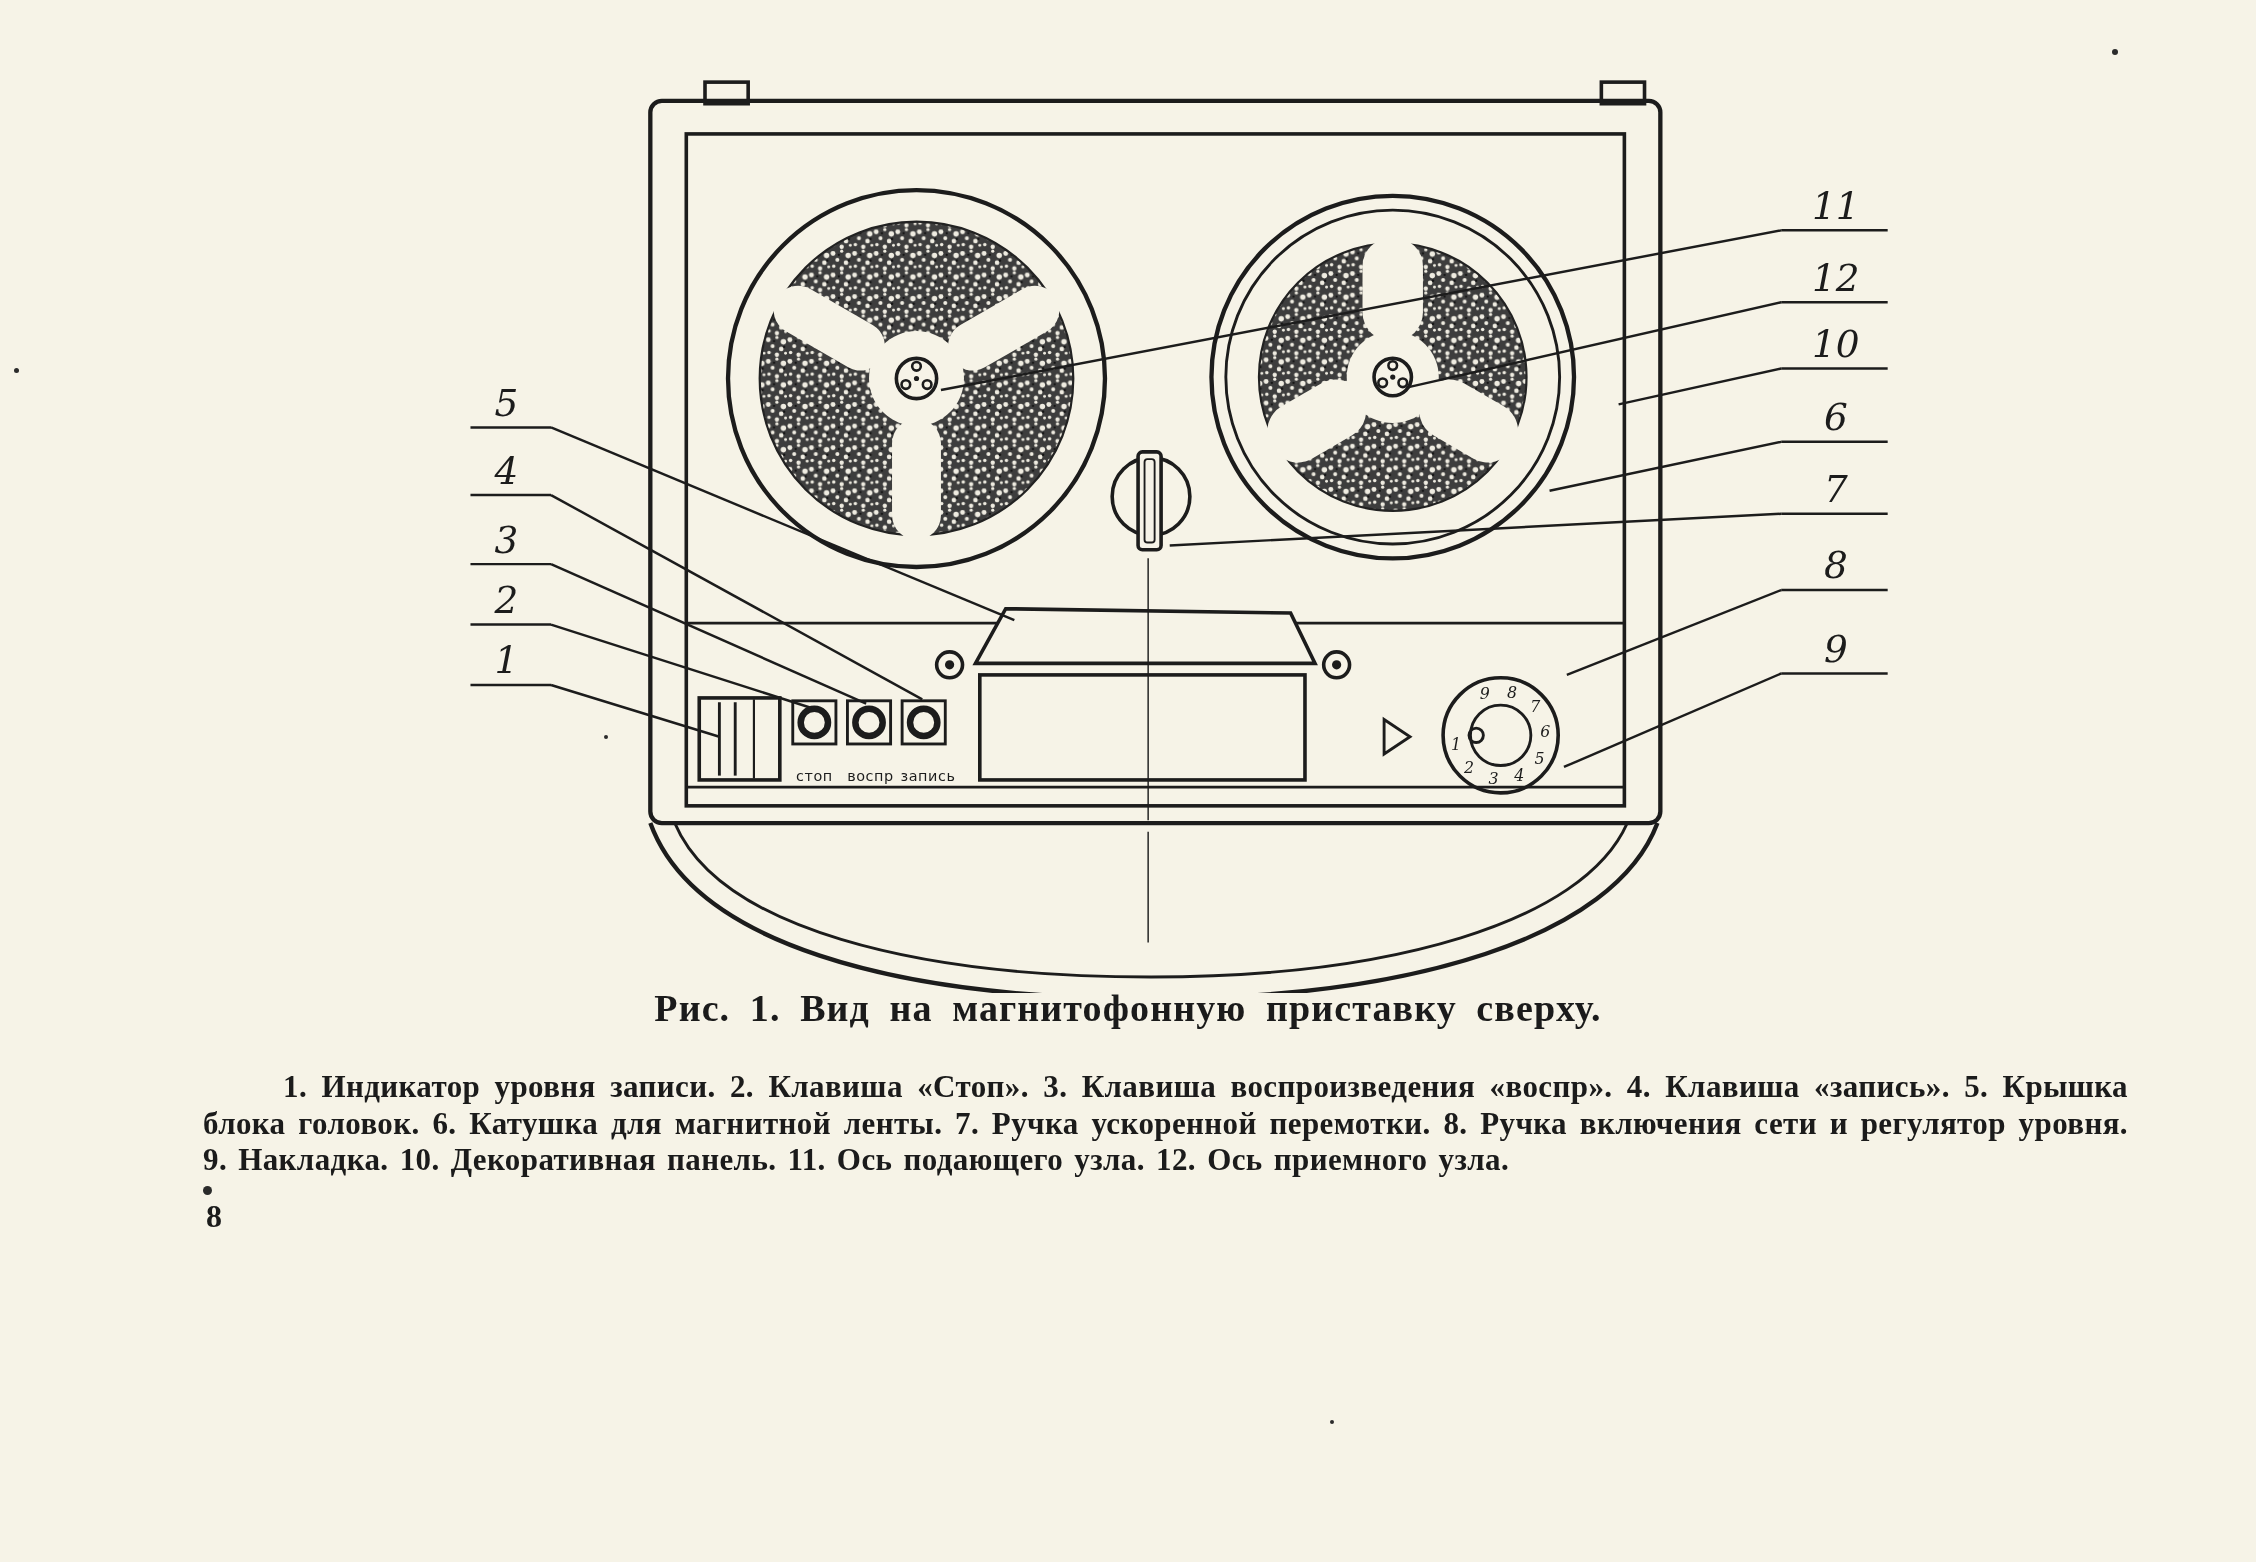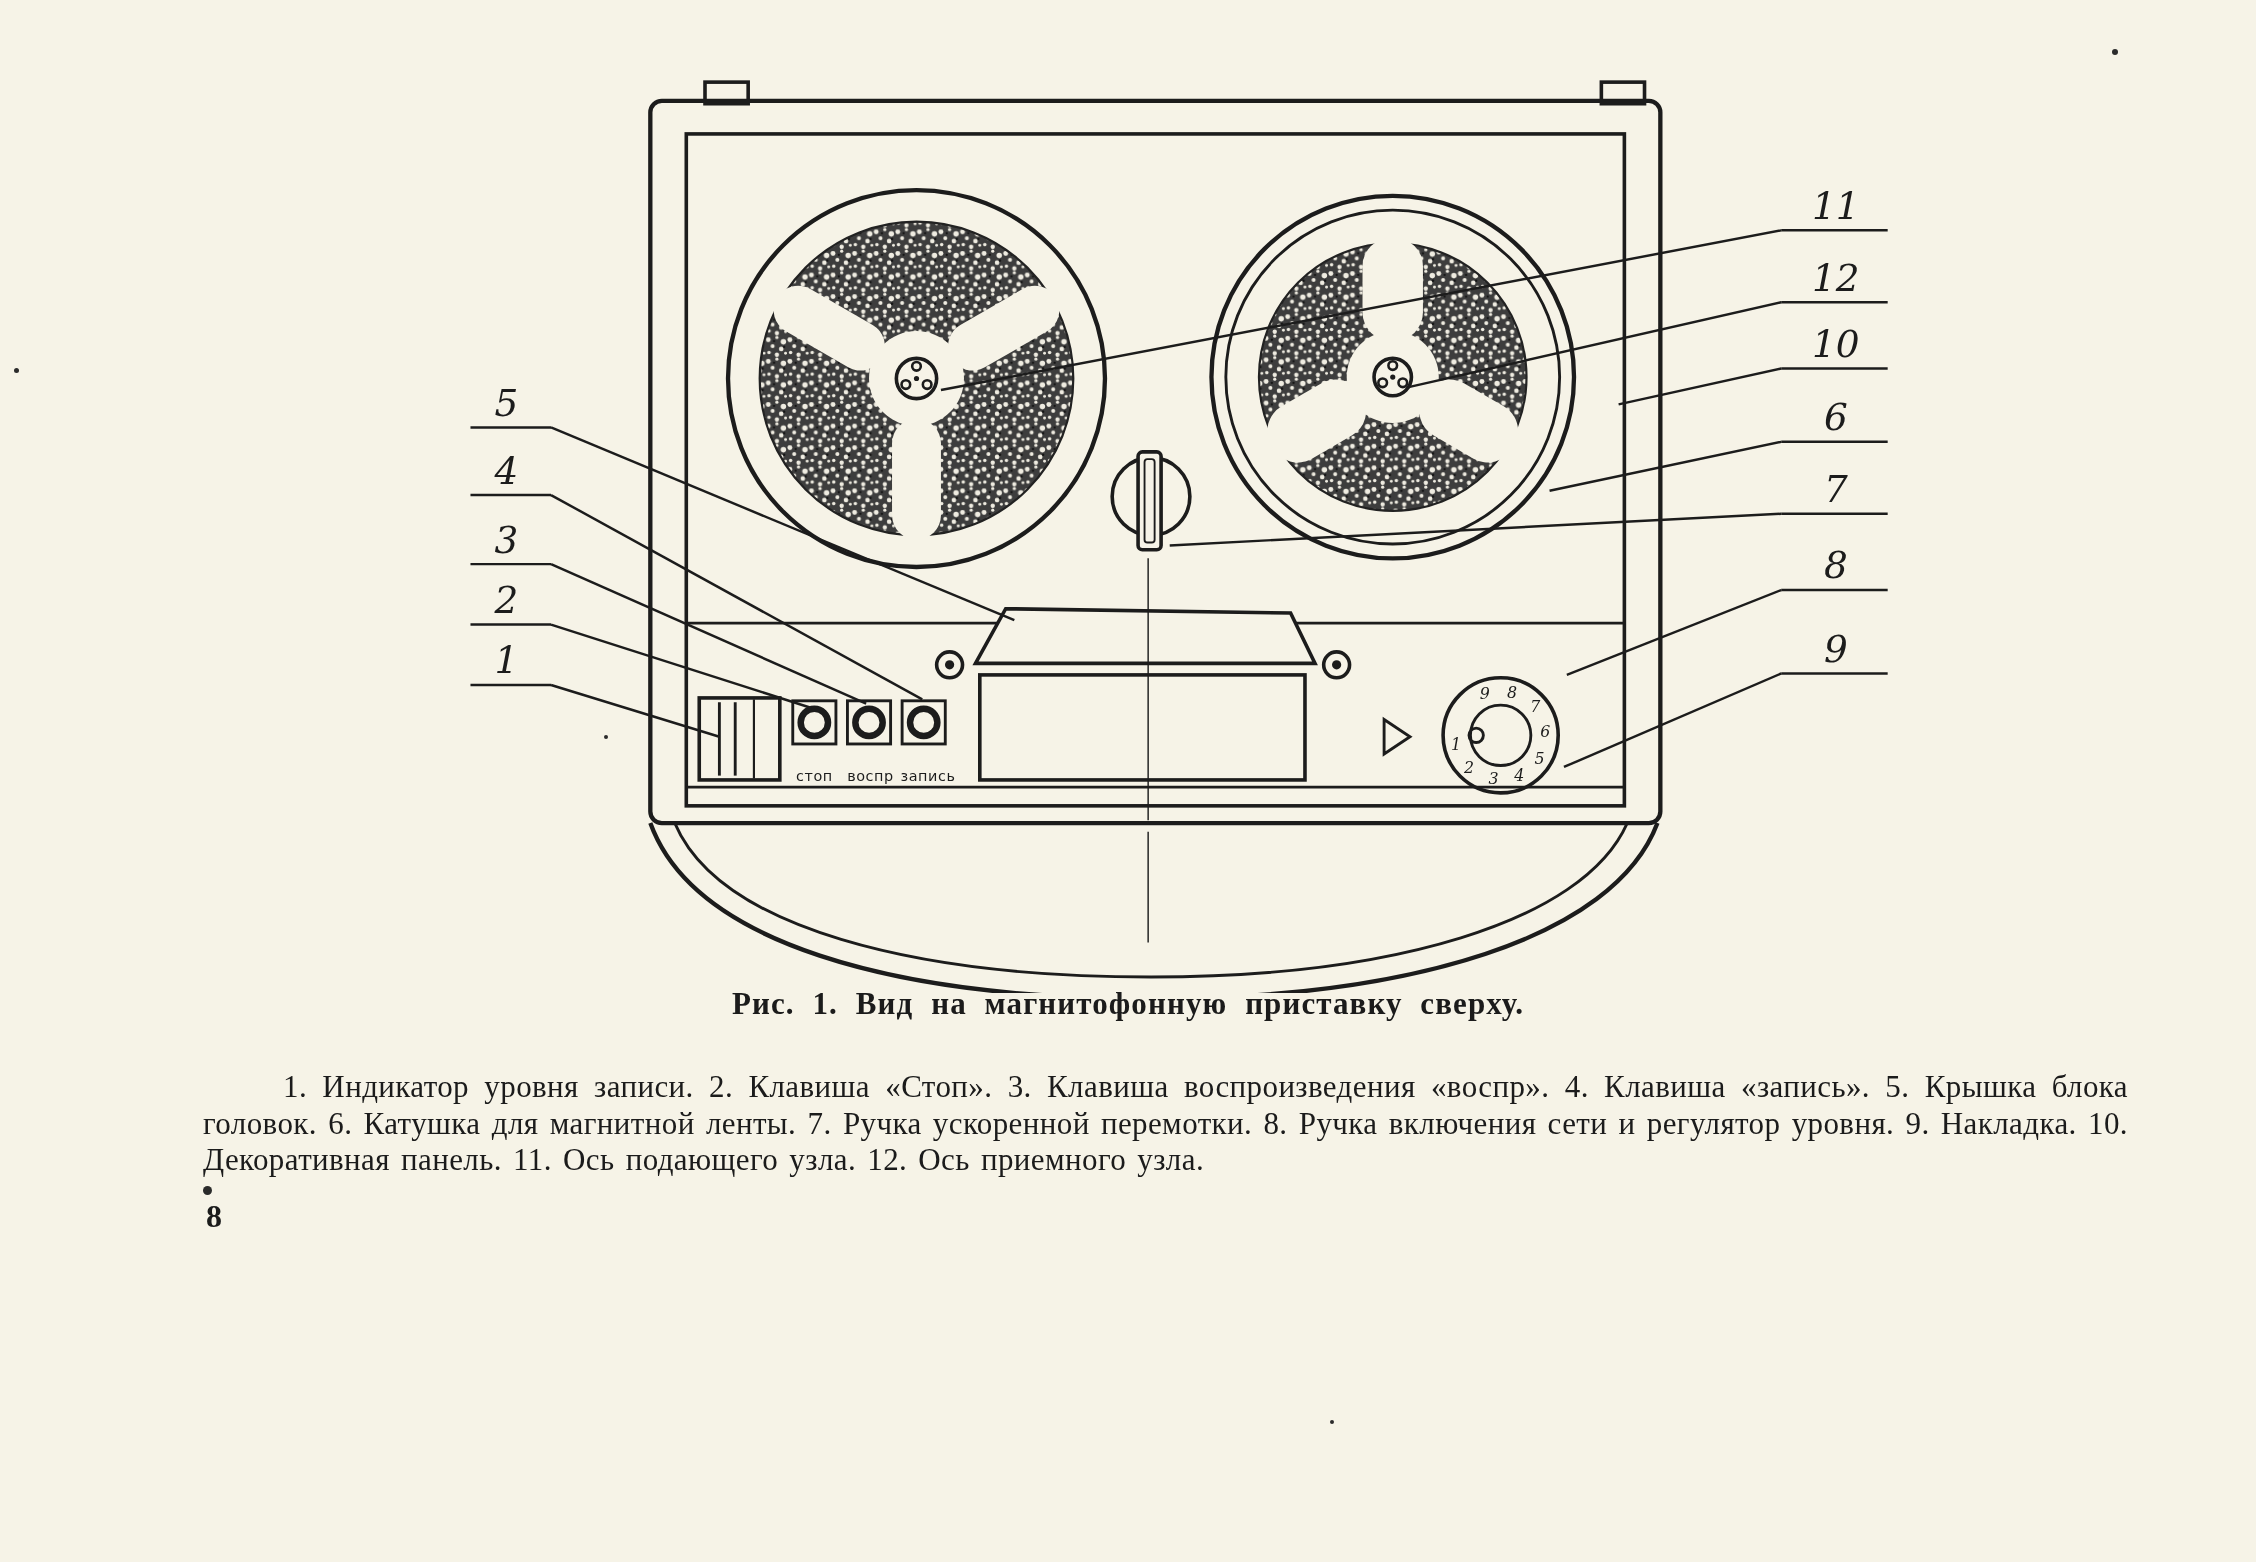--- a/index.html
+++ b/index.html
@@ -10,26 +10,26 @@
     color:#1b1b1b;
   }
   .page{position:absolute;inset:0;}
   svg.diagram{position:absolute;top:0;left:0;}
   svg text{font-family:"DejaVu Serif", serif;fill:#1c1c1c;}
   .callout-num{font-size:26px;font-style:italic;}
   .btn-label{font-size:10px;font-family:"DejaVu Sans", sans-serif;letter-spacing:.4px;}
   .dial-digit{font-size:11px;font-style:italic;}
   .caption{
     position:absolute;top:986px;left:0;width:2256px;text-align:center;
-    font-size:31px;font-weight:700;letter-spacing:1.1px;word-spacing:9px;
+    font-size:38px;font-weight:700;letter-spacing:1.1px;word-spacing:9px;
   }
   .caption .cap-text{font-weight:700;}
   .legend{
     position:absolute;top:1038px;left:203px;width:1925px;
-    font-size:31px;font-weight:400;line-height:36.5px;
+    font-size:31px;font-weight:700;line-height:36.5px;
     text-align:justify;text-indent:80px;letter-spacing:.4px;word-spacing:3px;
   }
   .page-number{
     position:absolute;top:1198px;left:206px;
     font-size:32px;font-weight:700;
   }
   .speck{position:absolute;border-radius:50%;background:#2b2b2b;}
 </style>
 </head>
 <body>

